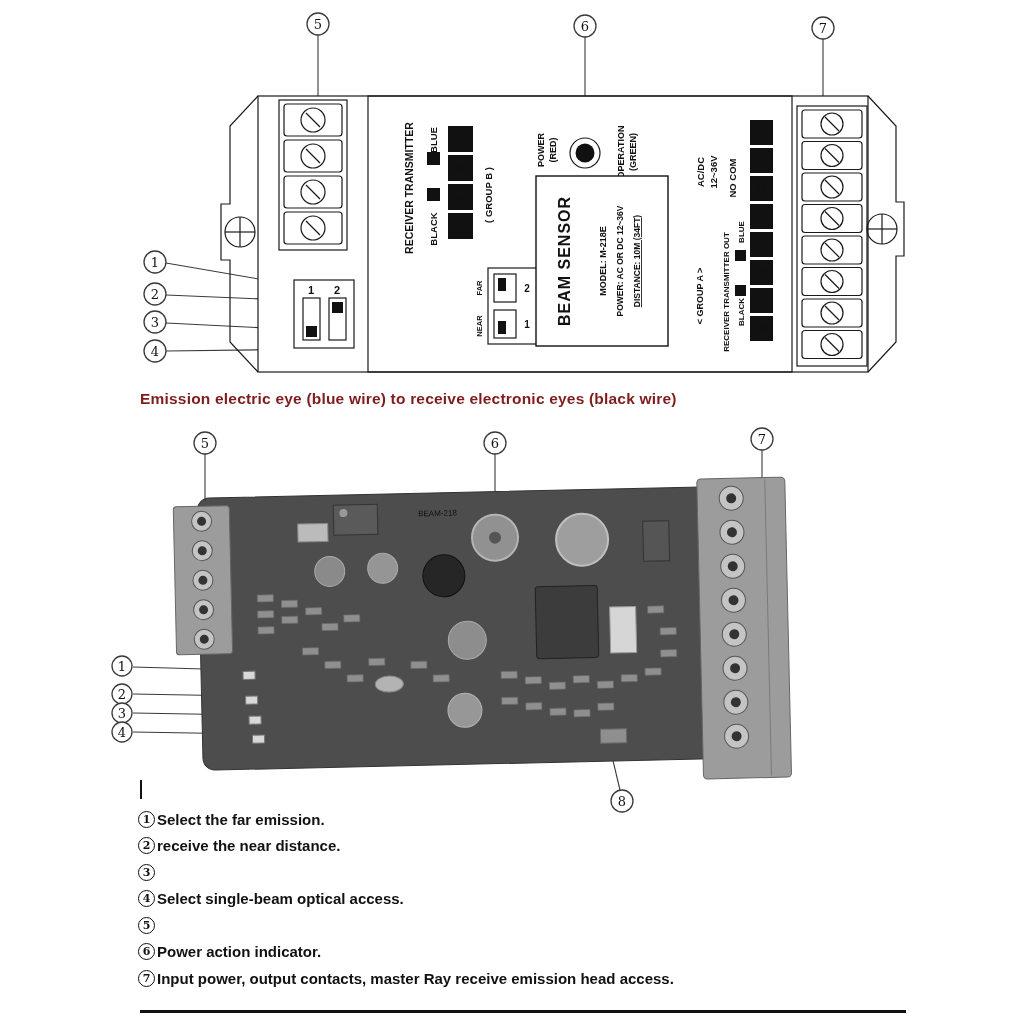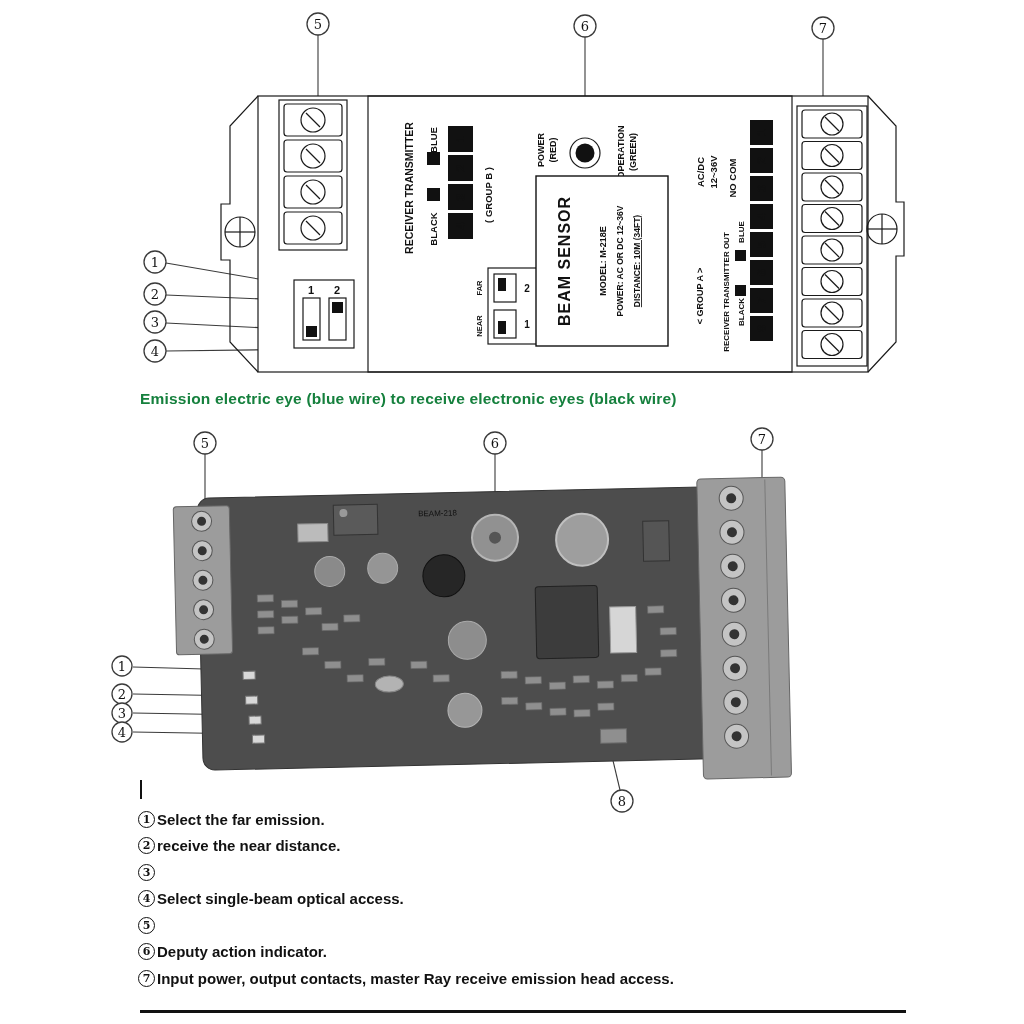--- a/index.html
+++ b/index.html
@@ -6,21 +6,21 @@
   .page{position:relative;width:1024px;height:1024px;background:#fff;font-family:"Liberation Sans",sans-serif;overflow:hidden;}
   svg{position:absolute;left:0;}
   svg text{font-family:"Liberation Sans",sans-serif;fill:#111;}
   .ln{stroke:#3a3a3a;stroke-width:1.1;fill:none;}
   .co{fill:#fff;stroke:#3a3a3a;stroke-width:1.3;}
   .callout-num{font-family:"DejaVu Serif",serif;font-size:13px;}
   .dev{stroke:#1a1a1a;stroke-width:1.2;fill:#fff;}
   .devn{stroke:#1a1a1a;stroke-width:1.2;fill:none;}
   .blk{fill:#111;}
   .vlab{font-weight:bold;}
-  .caption{position:absolute;left:140px;top:390px;font-size:15.5px;font-weight:bold;color:#15803d;letter-spacing:0.2px;}
+  .caption{position:absolute;left:140px;top:390px;font-size:15.5px;font-weight:bold;color:#7f1d1d;letter-spacing:0.2px;}
   .cursor-bar{position:absolute;left:140px;top:780px;width:2px;height:19px;background:#111;}
   .legend{position:absolute;left:138px;top:806px;}
   .legend-item{display:flex;align-items:center;height:26.5px;font-size:15px;font-weight:bold;color:#111;}
   .legend-num{display:inline-flex;align-items:center;justify-content:center;width:15px;height:15px;border:1.4px solid #111;border-radius:50%;font-family:"DejaVu Serif",serif;font-size:11px;font-weight:bold;margin-right:2px;flex:0 0 auto;}
   .bottom-rule{position:absolute;left:140px;top:1010px;width:766px;height:3px;background:#111;}
 </style>
 </head>
 <body>
 
 <div class="page">
@@ -373,21 +373,21 @@
     </div>
     <div class="legend-item">
       <span class="legend-num">4</span>
       <span>Select single-beam optical access.</span>
     </div>
     <div class="legend-item">
       <span class="legend-num">5</span>
     </div>
     <div class="legend-item">
       <span class="legend-num">6</span>
-      <span>Deputy action indicator.</span>
+      <span>Power action indicator.</span>
     </div>
     <div class="legend-item">
       <span class="legend-num">7</span>
       <span>Input power, output contacts, master Ray receive emission head access.</span>
     </div>
   </div>
 
   <div class="bottom-rule"></div>
 
 </div>

